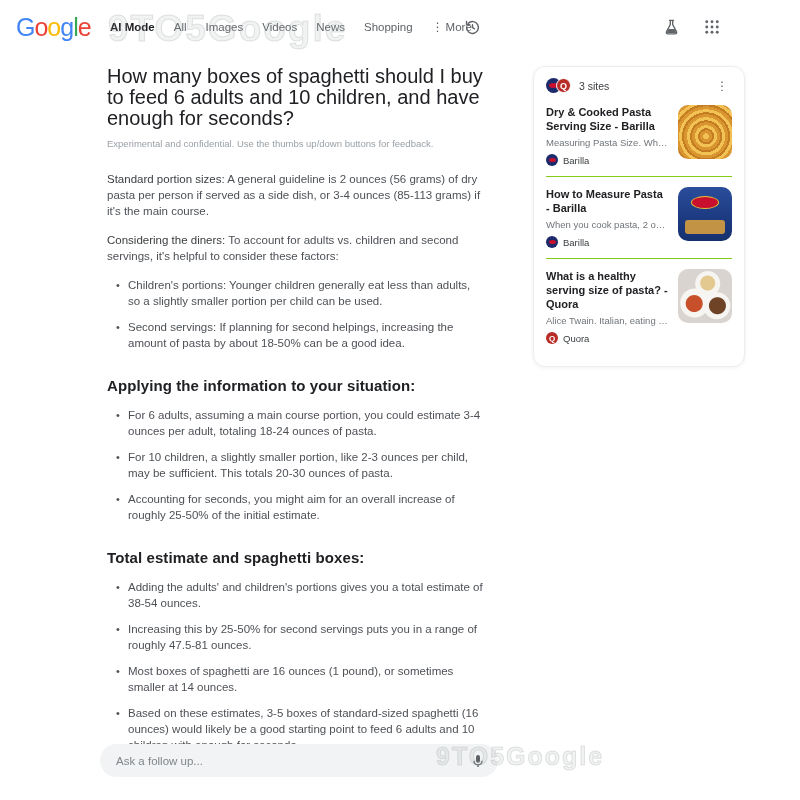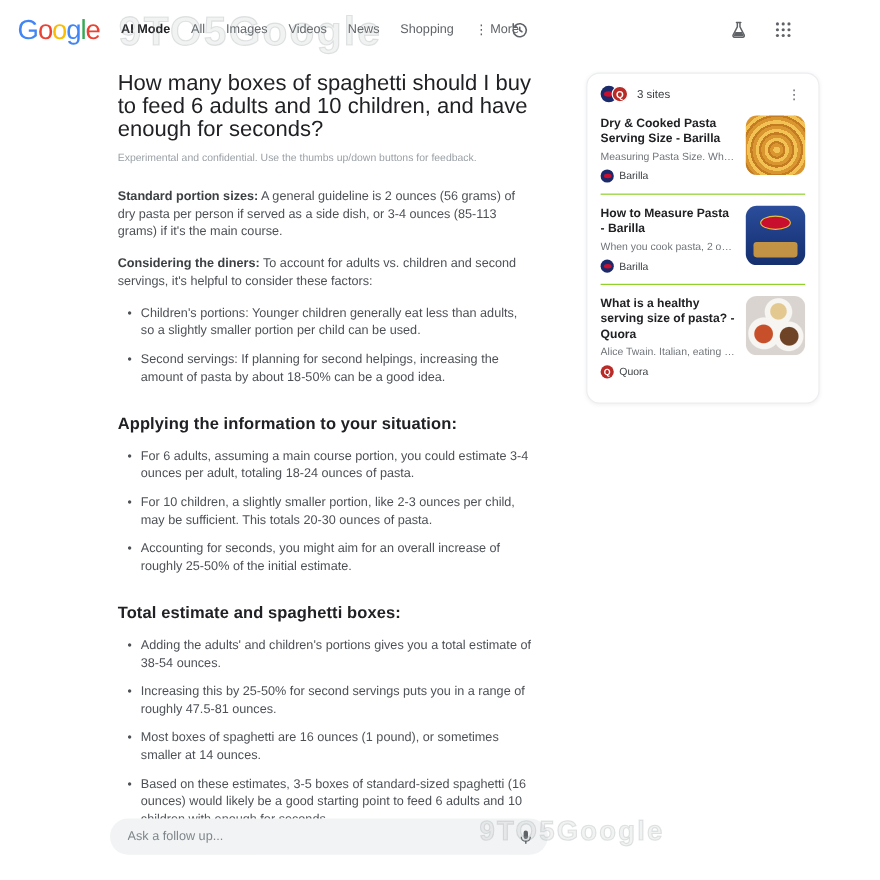--- a/index.html
+++ b/index.html
@@ -18,21 +18,21 @@
   .history-btn { position: absolute; left: 463px; top: 18px; width: 20px; height: 20px; cursor: pointer; }
   .nav-right { position: absolute; right: 14px; top: 17px; display: flex; align-items: center; gap: 21px; }
   .icon-btn { width: 20px; height: 20px; cursor: pointer; display: flex; align-items: center; justify-content: center; }
 
   
   .main { position: absolute; left: 107px; top: 66px; width: 378px; }
   .question { font-size: 20px; line-height: 21px; font-weight: 400; color: #202124; margin-bottom: 9px; }
   .disclaimer { font-size: 9.5px; color: #9aa0a6; margin-bottom: 22px; }
   .sec-heading { font-size: 15px; font-weight: 700; color: #202124; margin: 26px 0 13px; letter-spacing: .1px; }
   .body-p { font-size: 11.5px; line-height: 16px; margin-bottom: 13px; }
-  .lead { font-weight: 700; color: #3c4043; }
+  .lead { font-weight: 400; color: #3c4043; }
   ul.blist { list-style: none; padding-left: 9px; margin-bottom: 6px; }
   ul.blist li { position: relative; padding-left: 12px; font-size: 11.5px; line-height: 16px; margin-bottom: 10px; }
   ul.blist li::before { content: "•"; position: absolute; left: 0; top: 0; font-size: 11px; color: #4d5156; }
 
   
   .followup { position: absolute; left: 100px; top: 744px; width: 398px; height: 33px; background: #f1f3f4; border-radius: 17px; display: flex; align-items: center; padding: 0 12px 0 16px; }
   .followup input { flex: 1; border: none; outline: none; background: transparent; font-family: "Liberation Sans", sans-serif; font-size: 11.5px; color: #202124; }
   .followup input::placeholder { color: #80868b; }
   .mic { width: 16px; height: 16px; cursor: pointer; flex-shrink: 0; }
 

